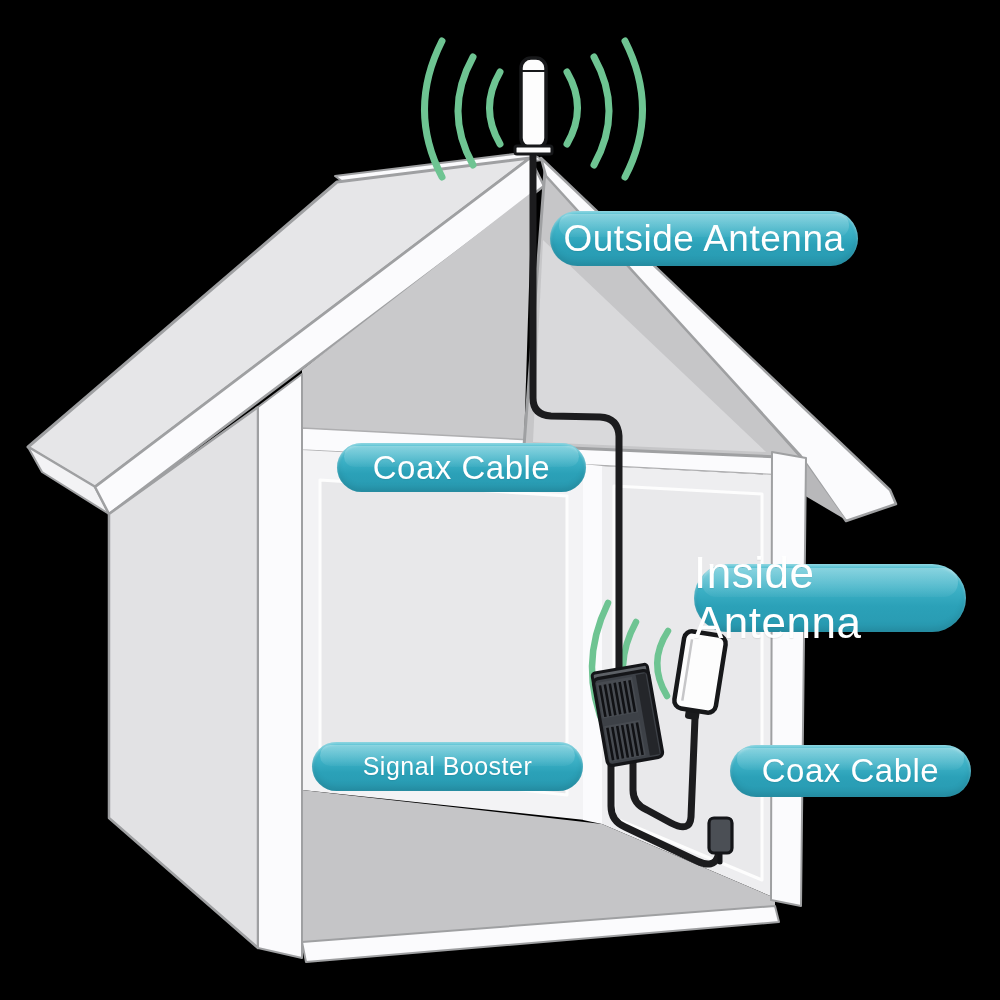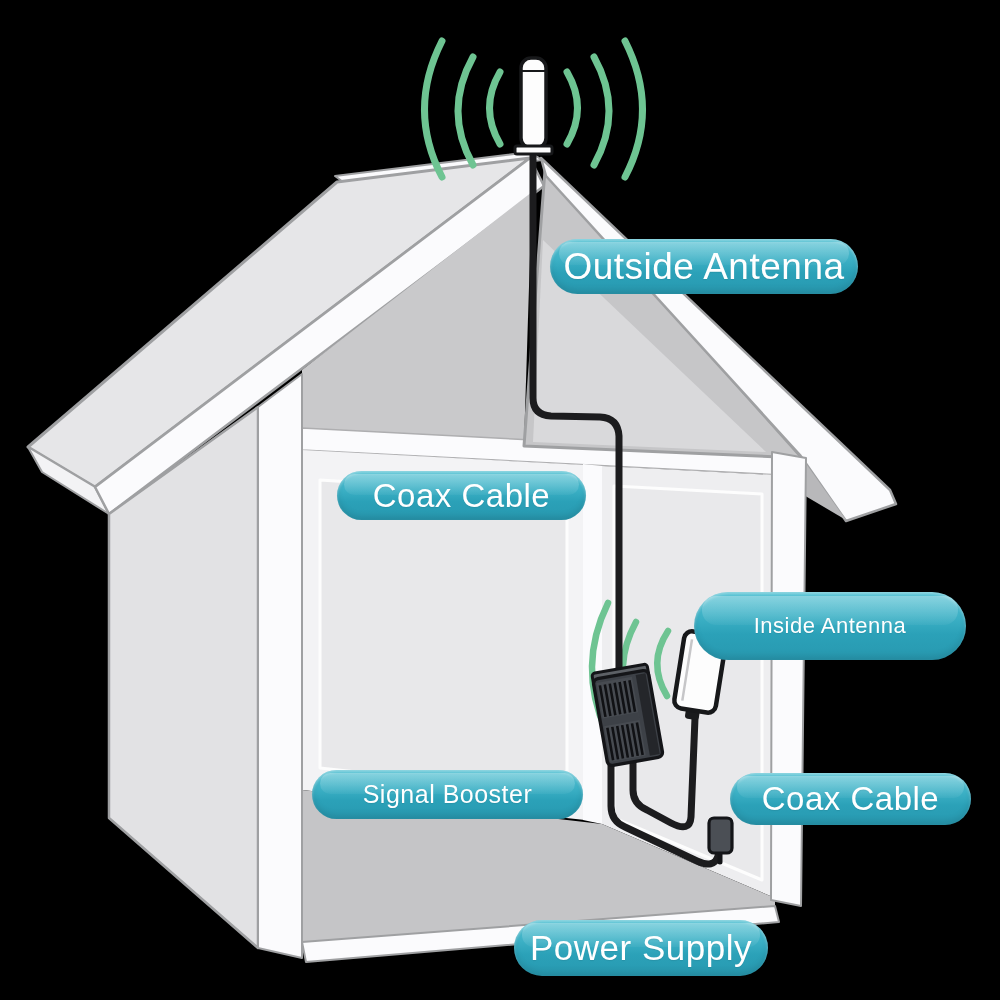--- a/index.html
+++ b/index.html
@@ -8,31 +8,30 @@
     font-family:"Liberation Sans",sans-serif;
   }
   .stage svg{position:absolute;left:0;top:0;}
   .pill{
     position:absolute;display:flex;align-items:center;justify-content:center;
     color:#fff;border-radius:999px;letter-spacing:.5px;
     background:linear-gradient(180deg,#58c3d4 0%,#3cb0c5 38%,#2ba1b8 62%,#2899b0 100%);
     box-shadow:inset 0 2px 3px rgba(255,255,255,.35), inset 0 -4px 6px rgba(0,0,0,.10);
     text-shadow:0 1px 1px rgba(0,0,0,.08);
     z-index:5;
-    margin-top:28px;
   }
   .pill::before{
     content:"";position:absolute;left:3%;right:3%;top:6%;height:42%;
     border-radius:999px;
     background:linear-gradient(180deg,rgba(255,255,255,.30),rgba(255,255,255,.04));
     pointer-events:none;
   }
   #pill-outside-antenna{left:550px;top:211px;width:308px;height:55px;font-size:37px;}
   #pill-coax-top{left:337px;top:443px;width:249px;height:49px;font-size:33px;}
-  #pill-inside-antenna{left:694px;top:564px;width:272px;height:68px;font-size:22px;}
+  #pill-inside-antenna{left:694px;top:564px;width:272px;height:68px;font-size:44px;}
   #pill-signal-booster{left:312px;top:742px;width:271px;height:49px;font-size:25px;}
   #pill-coax-right{left:730px;top:745px;width:241px;height:52px;font-size:33px;}
   #pill-power-supply{left:514px;top:892px;width:254px;height:56px;font-size:35px;}
 </style>
 </head>
 <body>
 
 <div class="stage">
 
   <svg width="1000" height="1000" viewBox="0 0 1000 1000">
@@ -122,14 +121,13 @@
       <path d="M522,71 L545,71" stroke="#17181a" stroke-width="2" fill="none"></path>
       <rect x="515" y="146" width="37" height="8" rx="2" fill="#fdfdfd" stroke="#17181a" stroke-width="3"></rect>
     </g>
   </svg>
 
   <div class="pill" id="pill-outside-antenna">Outside Antenna</div>
   <div class="pill" id="pill-coax-top">Coax Cable</div>
   <div class="pill" id="pill-inside-antenna">Inside Antenna</div>
   <div class="pill" id="pill-signal-booster">Signal Booster</div>
   <div class="pill" id="pill-coax-right">Coax Cable</div>
-  <div class="pill" id="pill-power-supply">Power Supply</div>
 </div>
 
 </body></html>

